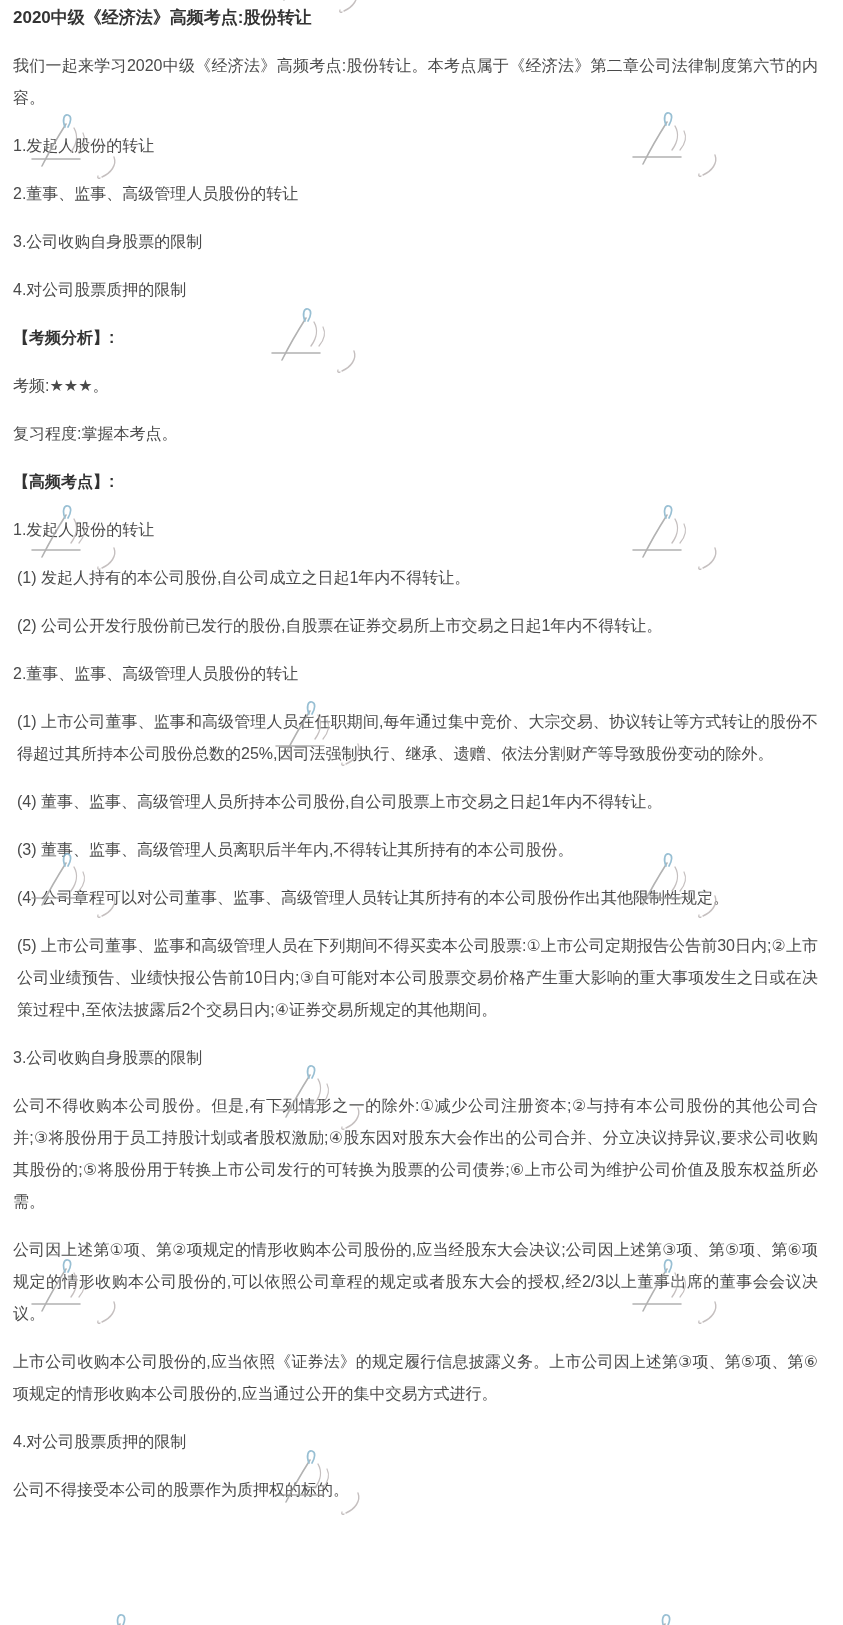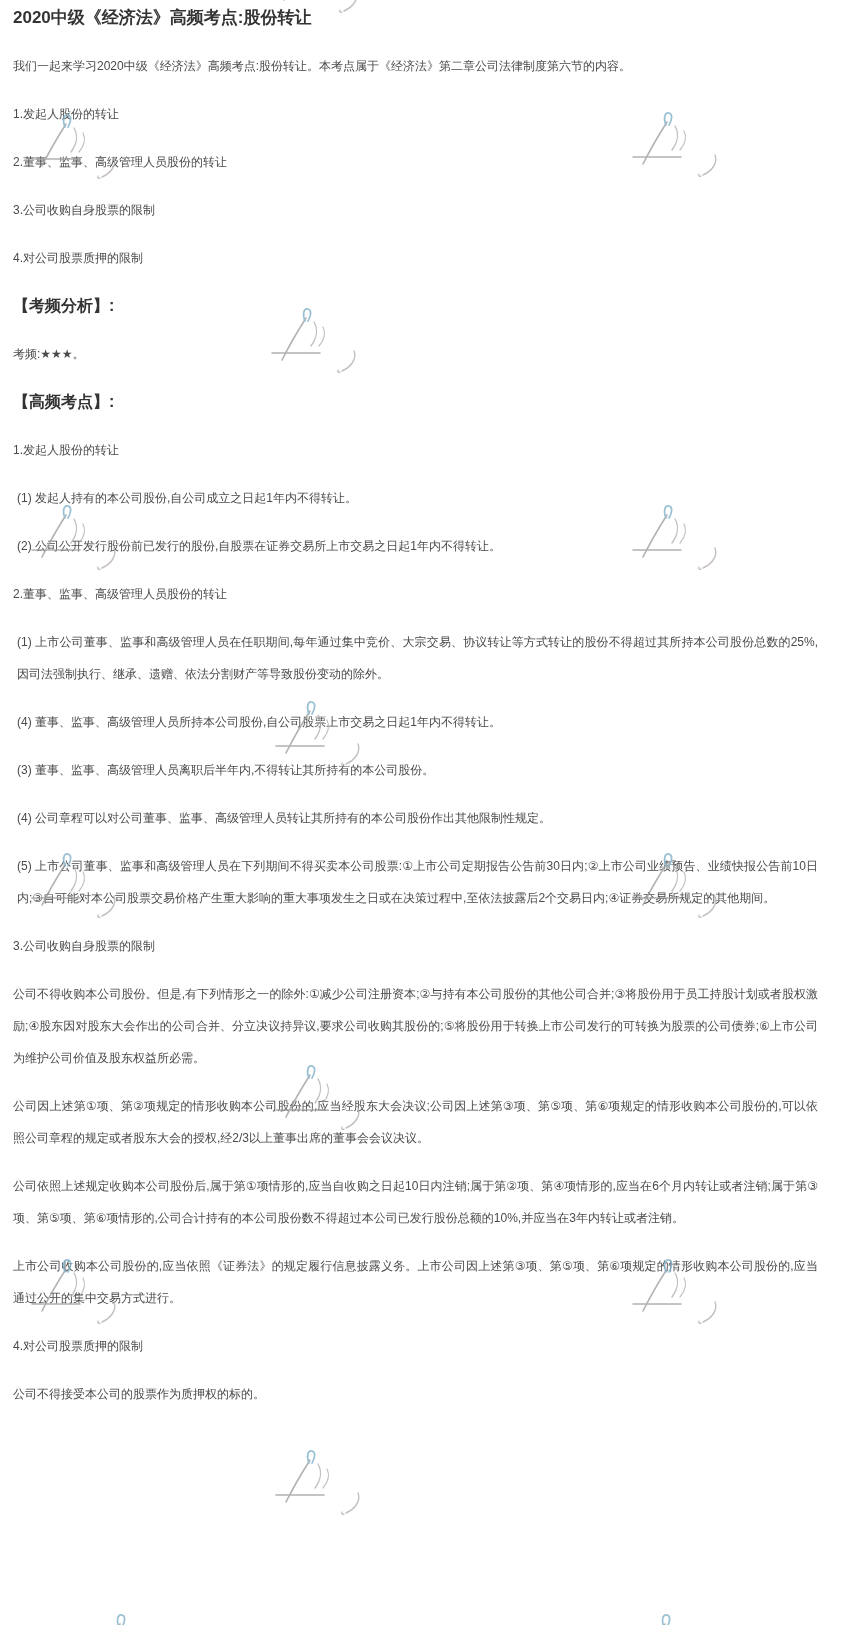--- a/index.html
+++ b/index.html
@@ -22,21 +22,21 @@
     color: var(--text-color);
   }
   .article {
     position: relative;
     z-index: 1;
     padding: 2px 25px 0 13px;
   }
   .article p, .article h1, .article h2 {
     margin: 0 0 16px 0;
     font-weight: normal;
-    font-size: 12px;
+    font-size: 16px;
     line-height: 32px;
     text-align: justify;
   }
   .article h1 {
     font-size: 17px;
     font-weight: bold;
     color: var(--heading-color);
     text-align: left;
   }
   .article h2 {
@@ -131,35 +131,35 @@
   <h1>2020中级《经济法》高频考点:股份转让</h1>
   <p>我们一起来学习2020中级《经济法》高频考点:股份转让。本考点属于《经济法》第二章公司法律制度第六节的内容。</p>
 
   <p>1.发起人股份的转让</p>
   <p>2.董事、监事、高级管理人员股份的转让</p>
   <p>3.公司收购自身股票的限制</p>
   <p>4.对公司股票质押的限制</p>
 
   <h2>【考频分析】:</h2>
   <p>考频:★★★。</p>
+  <p>复习程度:掌握本考点。</p>
 
   <h2>【高频考点】:</h2>
 
   <p>1.发起人股份的转让</p>
   <p class="item">(1) 发起人持有的本公司股份,自公司成立之日起1年内不得转让。</p>
   <p class="item">(2) 公司公开发行股份前已发行的股份,自股票在证券交易所上市交易之日起1年内不得转让。</p>
 
   <p>2.董事、监事、高级管理人员股份的转让</p>
   <p class="item">(1) 上市公司董事、监事和高级管理人员在任职期间,每年通过集中竞价、大宗交易、协议转让等方式转让的股份不得超过其所持本公司股份总数的25%,因司法强制执行、继承、遗赠、依法分割财产等导致股份变动的除外。</p>
   <p class="item">(4) 董事、监事、高级管理人员所持本公司股份,自公司股票上市交易之日起1年内不得转让。</p>
   <p class="item">(3) 董事、监事、高级管理人员离职后半年内,不得转让其所持有的本公司股份。</p>
   <p class="item">(4) 公司章程可以对公司董事、监事、高级管理人员转让其所持有的本公司股份作出其他限制性规定。</p>
   <p class="item">(5) 上市公司董事、监事和高级管理人员在下列期间不得买卖本公司股票:①上市公司定期报告公告前30日内;②上市公司业绩预告、业绩快报公告前10日内;③自可能对本公司股票交易价格产生重大影响的重大事项发生之日或在决策过程中,至依法披露后2个交易日内;④证券交易所规定的其他期间。</p>
 
   <p>3.公司收购自身股票的限制</p>
   <p>公司不得收购本公司股份。但是,有下列情形之一的除外:①减少公司注册资本;②与持有本公司股份的其他公司合并;③将股份用于员工持股计划或者股权激励;④股东因对股东大会作出的公司合并、分立决议持异议,要求公司收购其股份的;⑤将股份用于转换上市公司发行的可转换为股票的公司债券;⑥上市公司为维护公司价值及股东权益所必需。</p>
   <p>公司因上述第①项、第②项规定的情形收购本公司股份的,应当经股东大会决议;公司因上述第③项、第⑤项、第⑥项规定的情形收购本公司股份的,可以依照公司章程的规定或者股东大会的授权,经2/3以上董事出席的董事会会议决议。</p>
-  <p>公司依照上述规定收购本公司股份后,属于第①项情形的,应当自收购之日起10日内注销;属于第②项、第④项情形的,应当在6个月内转让或者注销;属于第③项、第⑤项、第⑥项情形的,公司合计持有的本公司股份数不得超过本公司已发行股份总额的10%,并应当在3年内转让或者注销。</p>
   <p>上市公司收购本公司股份的,应当依照《证券法》的规定履行信息披露义务。上市公司因上述第③项、第⑤项、第⑥项规定的情形收购本公司股份的,应当通过公开的集中交易方式进行。</p>
 
   <p>4.对公司股票质押的限制</p>
   <p>公司不得接受本公司的股票作为质押权的标的。</p>
 </div>
 
 </body></html>

